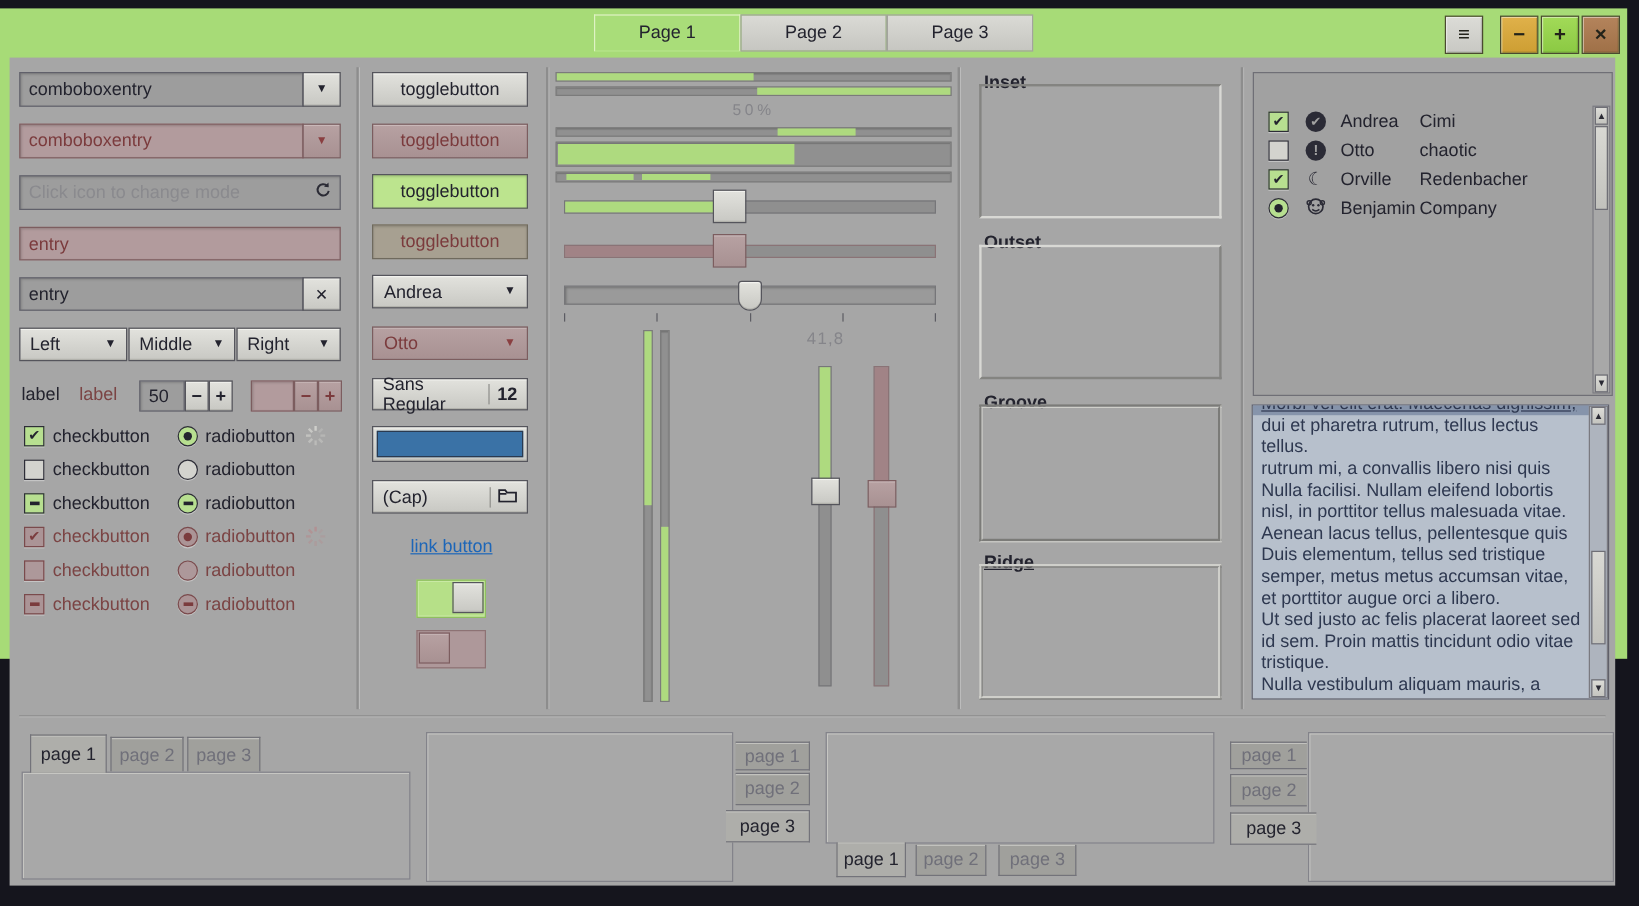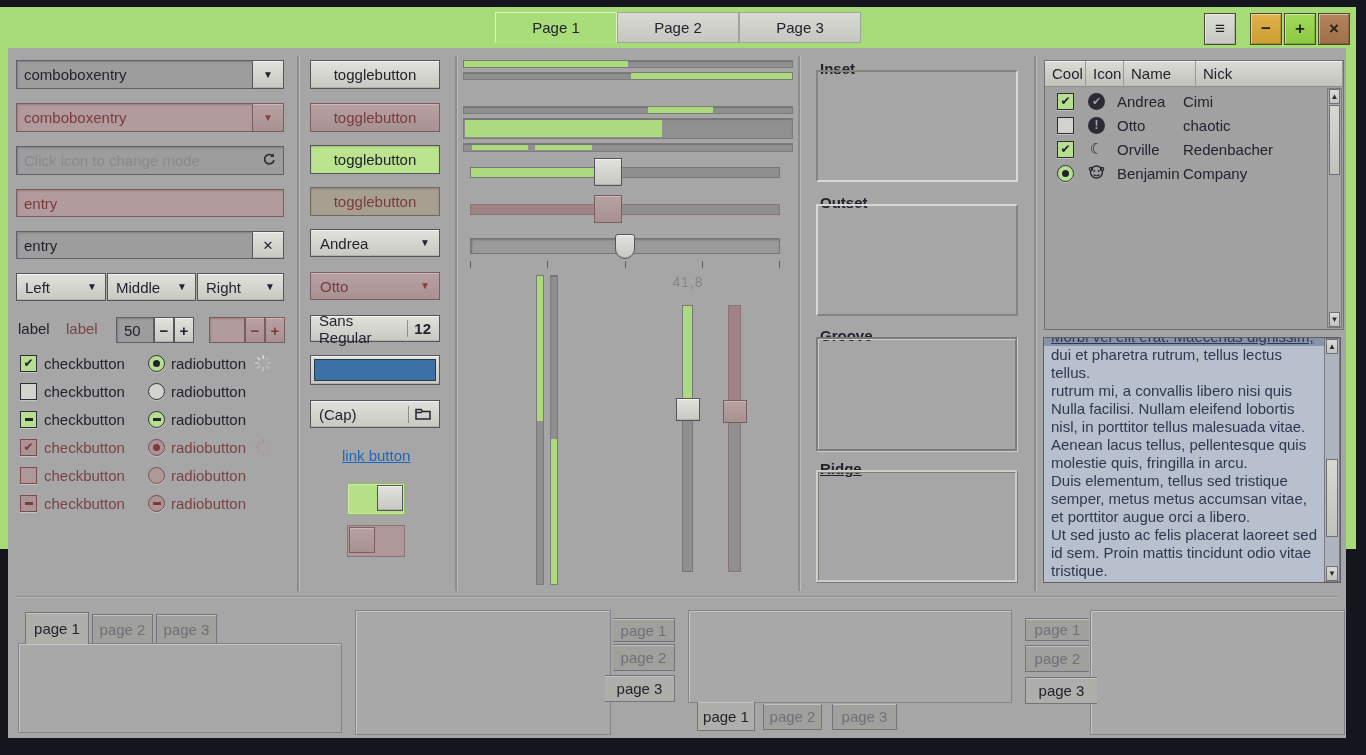--- a/index.html
+++ b/index.html
@@ -302,20 +302,21 @@
       <div class="abs" style="left:339px;top:477px;width:56px;height:30px;background:#ae989a;border:1px solid #8d7274;">
         <div class="btn dis" style="position:absolute;left:1px;top:1px;width:26px;height:26px;"></div>
       </div>
 
       <div class="ptrough" style="left:455px;top:12px;width:330px;height:8px;">
           <span class="pfill" style="left:0;width:50%;"></span>
         </div>
       <div class="ptrough" style="left:455px;top:24px;width:330px;height:8px;">
           <span class="pfill" style="right:0;width:49%;"></span>
         </div>
+      <div class="lbl" style="left:455px;top:36px;width:330px;text-align:center;color:#85858a;letter-spacing:3px;font-size:13px;">50%</div>
       <div class="ptrough" style="left:455px;top:58px;width:330px;height:8px;">
           <span class="pfill" style="left:56%;width:20%;"></span>
         </div>
       <div class="ptrough" style="left:455px;top:70px;width:330px;height:21px;">
           <span class="pfill" style="left:1px;top:1px;bottom:1px;width:60%;"></span>
         </div>
       <div class="ptrough" style="left:455px;top:95px;width:330px;height:9px;">
         <span class="pfill" style="left:2.5%;width:17%;top:1px;bottom:1px;"></span>
         <span class="pfill" style="left:21.5%;width:17.5%;top:1px;bottom:1px;"></span>
       </div>
@@ -360,34 +361,20 @@
       <div class="lbl framelbl" style="left:812px;top:12px;">Inset</div>
       <div class="fr inset" style="left:808px;top:22px;width:202px;height:112px;"></div>
       <div class="lbl framelbl" style="left:812px;top:146px;">Outset</div>
       <div class="fr outset" style="left:808px;top:156px;width:202px;height:112px;"></div>
       <div class="lbl framelbl" style="left:812px;top:279px;">Groove</div>
       <div class="fr groove" style="left:808px;top:289px;width:202px;height:115px;"></div>
       <div class="lbl framelbl" style="left:812px;top:412px;text-decoration:underline;">Ridge</div>
       <div class="fr ridge" style="left:808px;top:422px;width:202px;height:113px;"></div>
 
       <div class="tree" style="left:1036px;top:12px;width:300px;height:270px;">
-        <div style="position:absolute;left:0;top:0;display:flex;width:100%;height:26px;">
-          <div class="th" style="width:41px;">
-              <span>Cool</span>
-            </div>
-          <div class="th" style="width:38px;">
-              <span>Icon</span>
-            </div>
-          <div class="th" style="width:72px;">
-              <span>Name</span>
-            </div>
-          <div class="th" style="flex:1;">
-              <span>Nick</span>
-            </div>
-        </div>
 
         <div class="trow" style="left:0;top:28px;width:282px;height:24px;">
           <span class="cb" style="position:static;margin-left:12px;">✔</span>
           <span style="margin-left:14px;width:17px;height:17px;border-radius:50%;background:#2b2b36;color:#a1a1a1;display:flex;align-items:center;justify-content:center;font-size:11px;">✔</span>
           <span style="margin-left:12px;width:66px;">Andrea</span>
           <span>Cimi</span>
         </div>
         <div class="trow" style="left:0;top:52px;width:282px;height:24px;">
           <span class="cb un" style="position:static;margin-left:12px;"></span>
           <span style="margin-left:14px;width:17px;height:17px;border-radius:50%;background:#2b2b36;color:#a1a1a1;display:flex;align-items:center;justify-content:center;font-size:12px;font-weight:bold;">!</span>
@@ -425,21 +412,20 @@
 
       <div class="tview" style="left:1035px;top:289px;width:298px;height:246px;">
         <div style="margin-top:-10px;">
           <div class="tline sel">Morbi vel elit erat. Maecenas dignissim,</div>
           <div class="tline">dui et pharetra rutrum, tellus lectus</div>
           <div class="tline">tellus.</div>
           <div class="tline">rutrum mi, a convallis libero nisi quis</div>
           <div class="tline">Nulla facilisi. Nullam eleifend lobortis</div>
           <div class="tline">nisl, in porttitor tellus malesuada vitae.</div>
           <div class="tline">Aenean lacus tellus, pellentesque quis</div>
-          <div class="tline">molestie quis, fringilla in arcu.</div>
           <div class="tline">Duis elementum, tellus sed tristique</div>
           <div class="tline">semper, metus metus accumsan vitae,</div>
           <div class="tline">et porttitor augue orci a libero.</div>
           <div class="tline">Ut sed justo ac felis placerat laoreet sed</div>
           <div class="tline">id sem. Proin mattis tincidunt odio vitae</div>
           <div class="tline">tristique.</div>
           <div class="tline">Nulla vestibulum aliquam mauris, a</div>
         </div>
         <div class="sb" style="right:0;top:0;width:16px;bottom:0;background:#aeb4be;">
           <div class="sbbtn" style="top:0;">▲</div>

